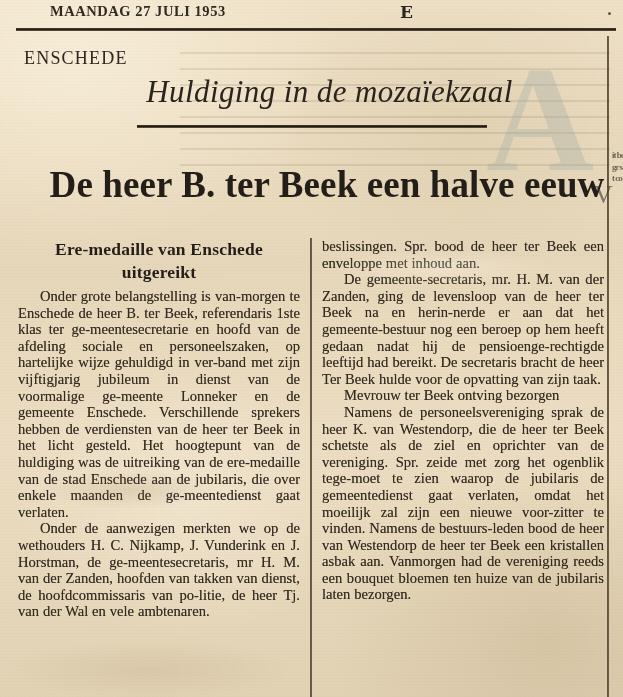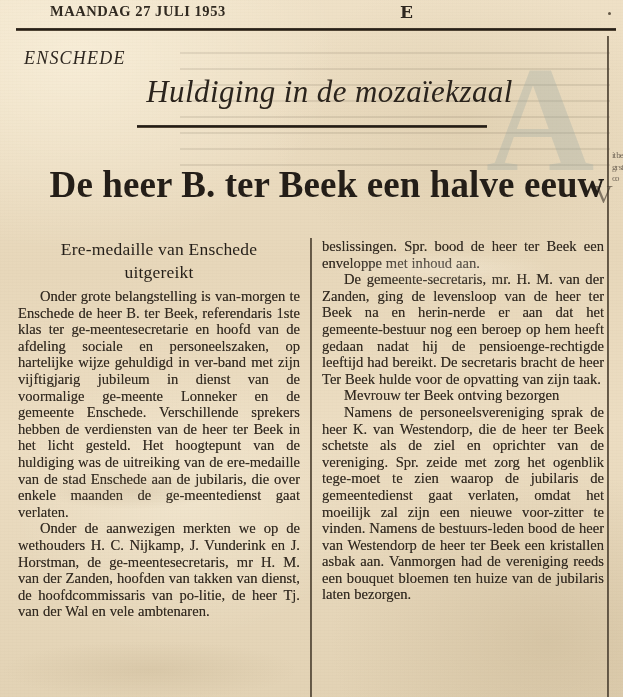--- a/index.html
+++ b/index.html
@@ -112,37 +112,37 @@
     top: 150px;
     width: 12px;
     height: 300px;
     overflow: hidden;
     font-size: 9px;
     line-height: 11.6px;
     color: #4a4036;
     opacity: .75;
     letter-spacing: -1px;
     word-break: break-all;
+    font-weight: bold;
   }
   .edge-glyph {
     position: absolute;
     left: 594px;
     top: 180px;
     font-size: 26px;
     color: #3d342a;
     opacity: .6;
     font-family: "Liberation Serif", serif;
   }
 
   
   .kicker {
     position: absolute;
     left: 24px;
     top: 48px;
-    font-style: italic;
     font-size: 18px;
     letter-spacing: 1.2px;
     color: #2e2720;
     font-family: "Liberation Serif","DejaVu Serif",serif;
   }
 
   
   .bleed-A {
     position: absolute;
     left: 486px;
@@ -230,21 +230,21 @@
     position: absolute;
     left: 292px;
     top: 0;
     width: 2px;
     height: 459px;
     background: linear-gradient(90deg,#7b6c55,#40362a,#84755d);
     opacity: .95;
   }
 
   .subhead {
-    font-weight: normal;
+    font-weight: bold;
     font-size: 17.5px;
     line-height: 23px;
     text-align: center;
     margin: 0 0 4px 0;
     color: #241e18;
     font-family: "Liberation Serif","DejaVu Serif",serif;
     letter-spacing: .2px;
   }
   .subhead .sh-l1, .subhead .sh-l2 { display: block; }
 

